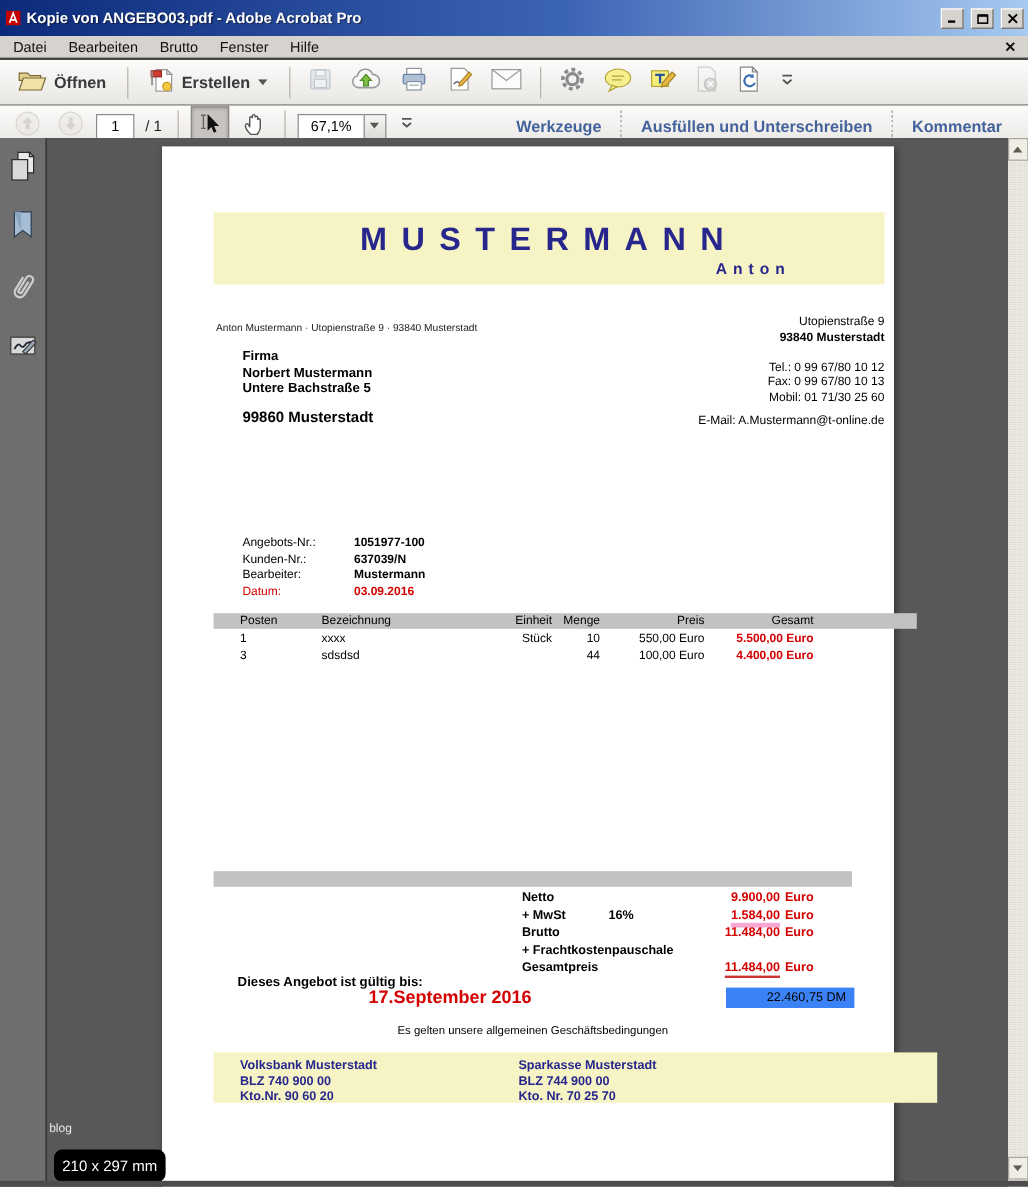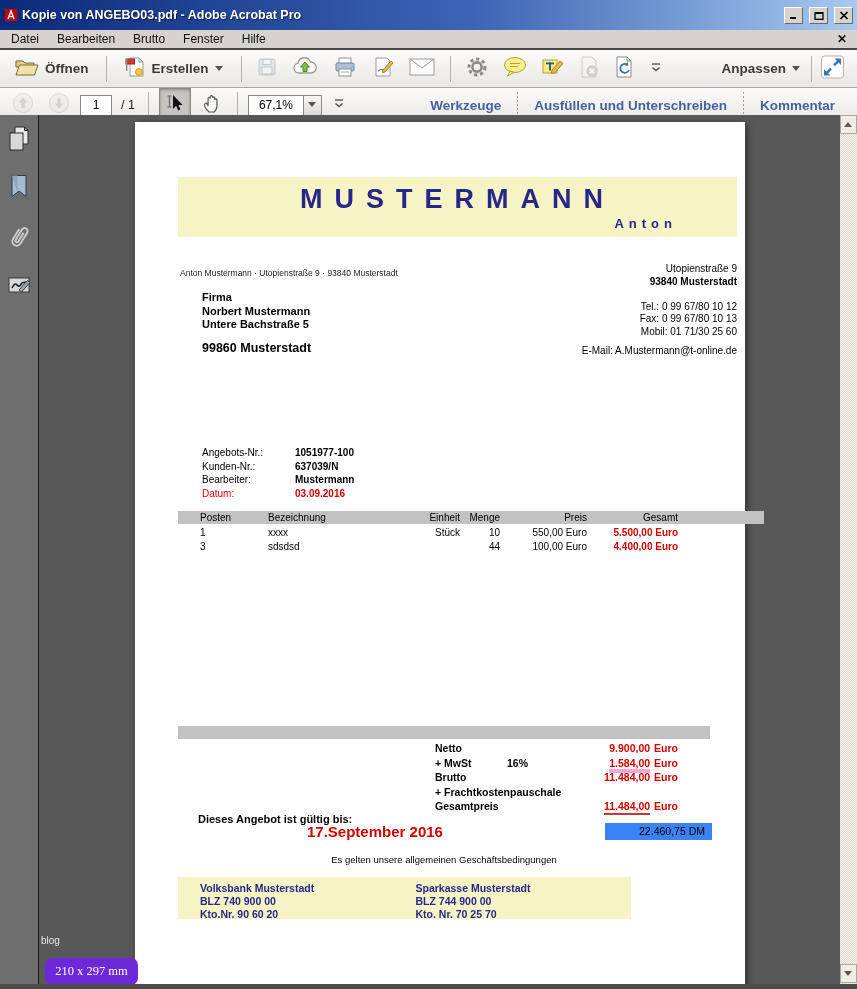--- a/index.html
+++ b/index.html
@@ -55,21 +55,21 @@
   
   .page{position:absolute;left:96px;top:7px;width:610px;height:1050px;background:#fff;
     box-shadow:2px 2px 6px rgba(0,0,0,.45);font-family:"Liberation Sans",sans-serif;color:#000;}
   .abs{position:absolute;}
   .yellow{background:#f6f3c4;}
   .red{color:#d40000;}
   .letterhead{left:43px;top:55px;width:559px;height:60px;}
   .lh-name{font-size:27px;font-weight:bold;letter-spacing:12px;color:#26268c;
     text-align:center;margin-top:7px;white-space:nowrap;}
   .lh-sub{font-size:13px;font-weight:bold;letter-spacing:5px;color:#26268c;
-    text-align:right;padding-right:60px;margin-top:1px;}
+    text-align:right;padding-right:78px;margin-top:1px;}
   .sender-line{left:45px;top:146px;font-size:8.5px;color:#222;}
   .recipient{left:67px;top:169px;font-size:11px;font-weight:bold;line-height:13.5px;}
   .recipient-city{left:67px;top:219px;font-size:12.5px;font-weight:bold;}
   .contact{right:8px;top:141px;font-size:10px;line-height:12.8px;text-align:right;}
   .contact .b{font-weight:bold;}
   .gap12{height:12px;} .gap6{height:6px;}
   .offer-box{left:43px;top:285px;width:249px;height:28px;}
   .offer-title{font-size:23px;font-weight:bold;letter-spacing:12px;color:#26268c;
     padding-left:20px;line-height:29px;white-space:nowrap;}
   .meta{left:67px;top:324px;font-size:10px;line-height:13.5px;}
@@ -89,26 +89,26 @@
   .total-rate{font-weight:bold;}
   .total-amt{margin-left:auto;color:#d40000;font-weight:bold;}
   .total-cur{color:#d40000;font-weight:bold;margin-left:4px;}
   .u1{border-bottom:4px solid #f9a8d4;}
   .u2{border-bottom:2px solid #c33;padding-bottom:1px;}
   .validity-label{left:63px;top:691px;font-size:11px;font-weight:bold;}
   .validity-date{left:172px;top:701px;font-size:15px;font-weight:bold;color:#d40000;}
   .dm-box{left:470px;top:701px;width:107px;height:17px;background:#3b82f6;
     font-size:10.5px;line-height:17px;text-align:right;padding-right:7px;box-sizing:border-box;}
   .terms{left:43px;top:732px;width:532px;text-align:center;font-size:9.5px;}
-  .banks{left:43px;top:755px;width:453px;height:42px;display:flex;box-sizing:border-box;
+  .banks{left:43px;top:755px;width:603px;height:42px;display:flex;box-sizing:border-box;
     padding:5px 0 0 22px;}
   .bank{font-size:10.5px;font-weight:bold;color:#26268c;line-height:13px;width:232px;}
   .layer-label{position:absolute;left:2px;top:820px;color:#e8e8e8;font-size:10px;}
-  .size-tooltip{position:absolute;left:6px;top:843px;width:93px;height:27px;background:#6d28d9;
-    border-radius:7px;color:#fff;font-size:12.5px;display:flex;align-items:center;justify-content:center;z-index:30;font-family:Liberation Serif, serif;}
+  .size-tooltip{position:absolute;left:6px;top:843px;width:93px;height:27px;background:#000000;
+    border-radius:7px;color:#fff;font-size:12.5px;display:flex;align-items:center;justify-content:center;z-index:30;}
 </style>
 </head>
 <body>
 
 <div class="titlebar">
   <span style="display:flex">
     <svg width="14" height="14" viewBox="0 0 14 14">
         <rect x="1" y="1" width="12" height="12" fill="#c40000"></rect>
         <path d="M4 11 L7 3 L10 11 M5.3 8.6 h3.4" stroke="#fff" fill="none" stroke-width="1.4"></path>
       </svg>
@@ -234,36 +234,20 @@
           <path d="M13 1 l4 4 h-4z" fill="#ddd" stroke="#888"></path>
           <path d="M15 14 a4.5 4.5 0 1 1 -2 -5.6" fill="none" stroke="#3a6fb5" stroke-width="1.8"></path>
           <path d="M13.5 6.2 l1 3.4 -3.4 .4z" fill="#3a6fb5"></path>
         </svg></span>
   </span>
   <span class="icon-btn">
     <span><svg width="14" height="13" viewBox="0 0 14 13">
           <path d="M3 3 h8" stroke="#555" stroke-width="1.4"></path>
           <path d="M3.5 6.5 L7 9.5 L10.5 6.5" fill="none" stroke="#555" stroke-width="1.6"></path>
         </svg></span>
-  </span>
-  <span class="right-group">
-    <span class="tb-btn">
-      <span>Anpassen</span>
-      <svg width="9" height="6" viewBox="0 0 9 6">
-          <path d="M0 0 h8 L4 5z" fill="#555"></path>
-        </svg>
-    </span>
-    <span class="tb-sep"></span>
-    <span class="icon-btn">
-      <span><svg width="25" height="24" viewBox="0 0 24 24">
-            <rect x="1" y="1" width="22" height="22" rx="3" fill="#fdfdfd" stroke="#b5b3ae"></rect>
-            <path d="M14 3.5 h6.5 V10 l-2.4 -2.4 -3.7 3.7 -1.8 -1.8 3.7 -3.7z" fill="#3f74b8"></path>
-            <path d="M10 20.5 H3.5 V14 l2.4 2.4 3.7 -3.7 1.8 1.8 -3.7 3.7z" fill="#3f74b8"></path>
-          </svg></span>
-    </span>
   </span>
 </div>
 
 <div class="toolbar tb2">
   <span class="icon-btn disabled">
     <span><svg width="22" height="22" viewBox="0 0 22 22">
           <circle cx="11" cy="11" r="9.5" fill="#e9e7e3" stroke="#b6b3ae"></circle>
           <path d="M11 5.5 l4.5 5 h-2.8 v5.5 h-3.4 v-5.5 h-2.8z" fill="#b3b0aa"></path>
         </svg></span>
   </span>

